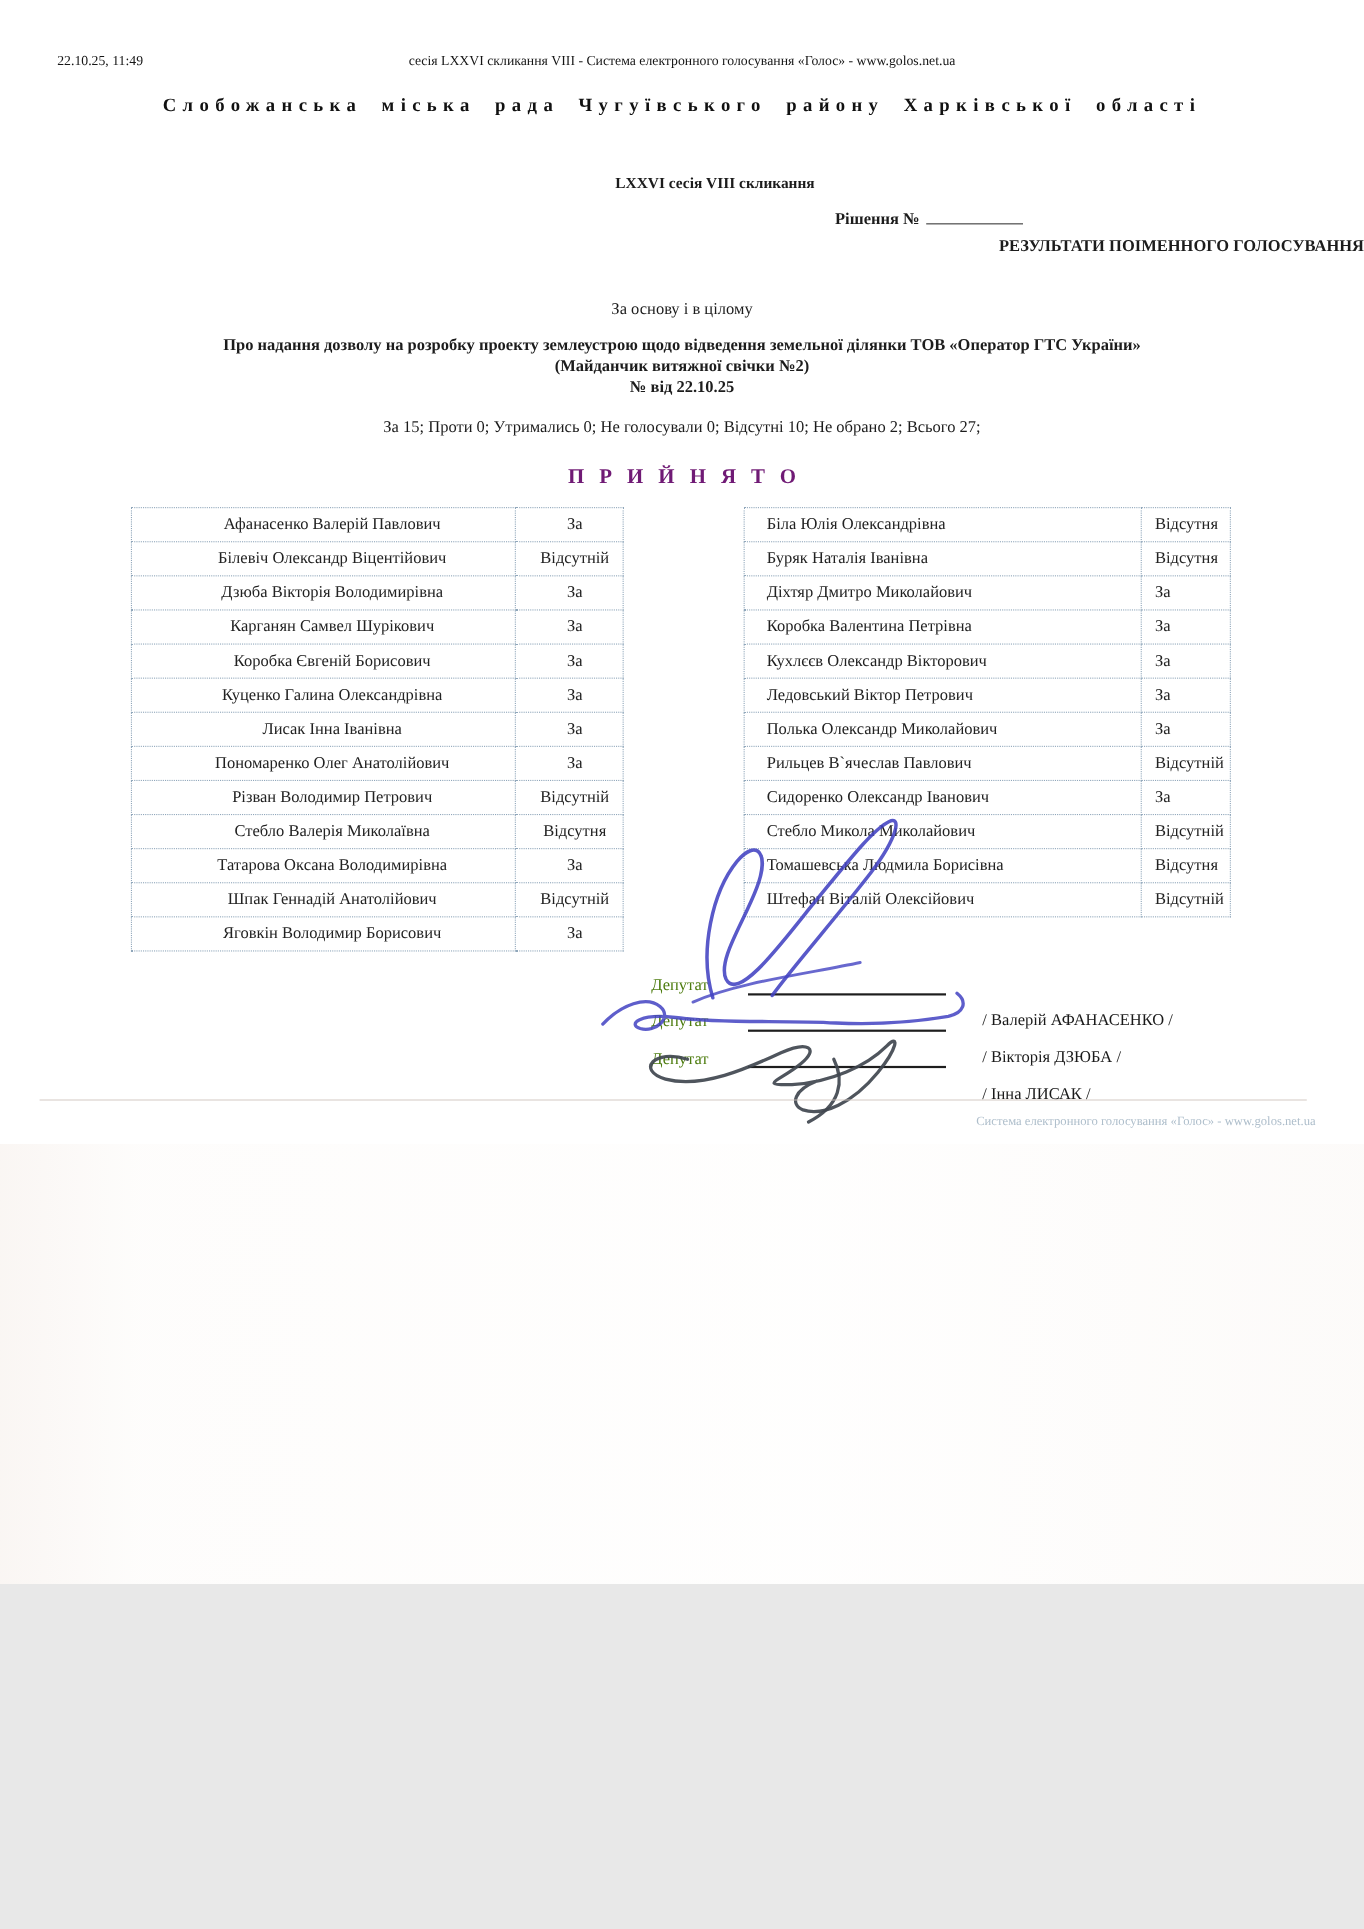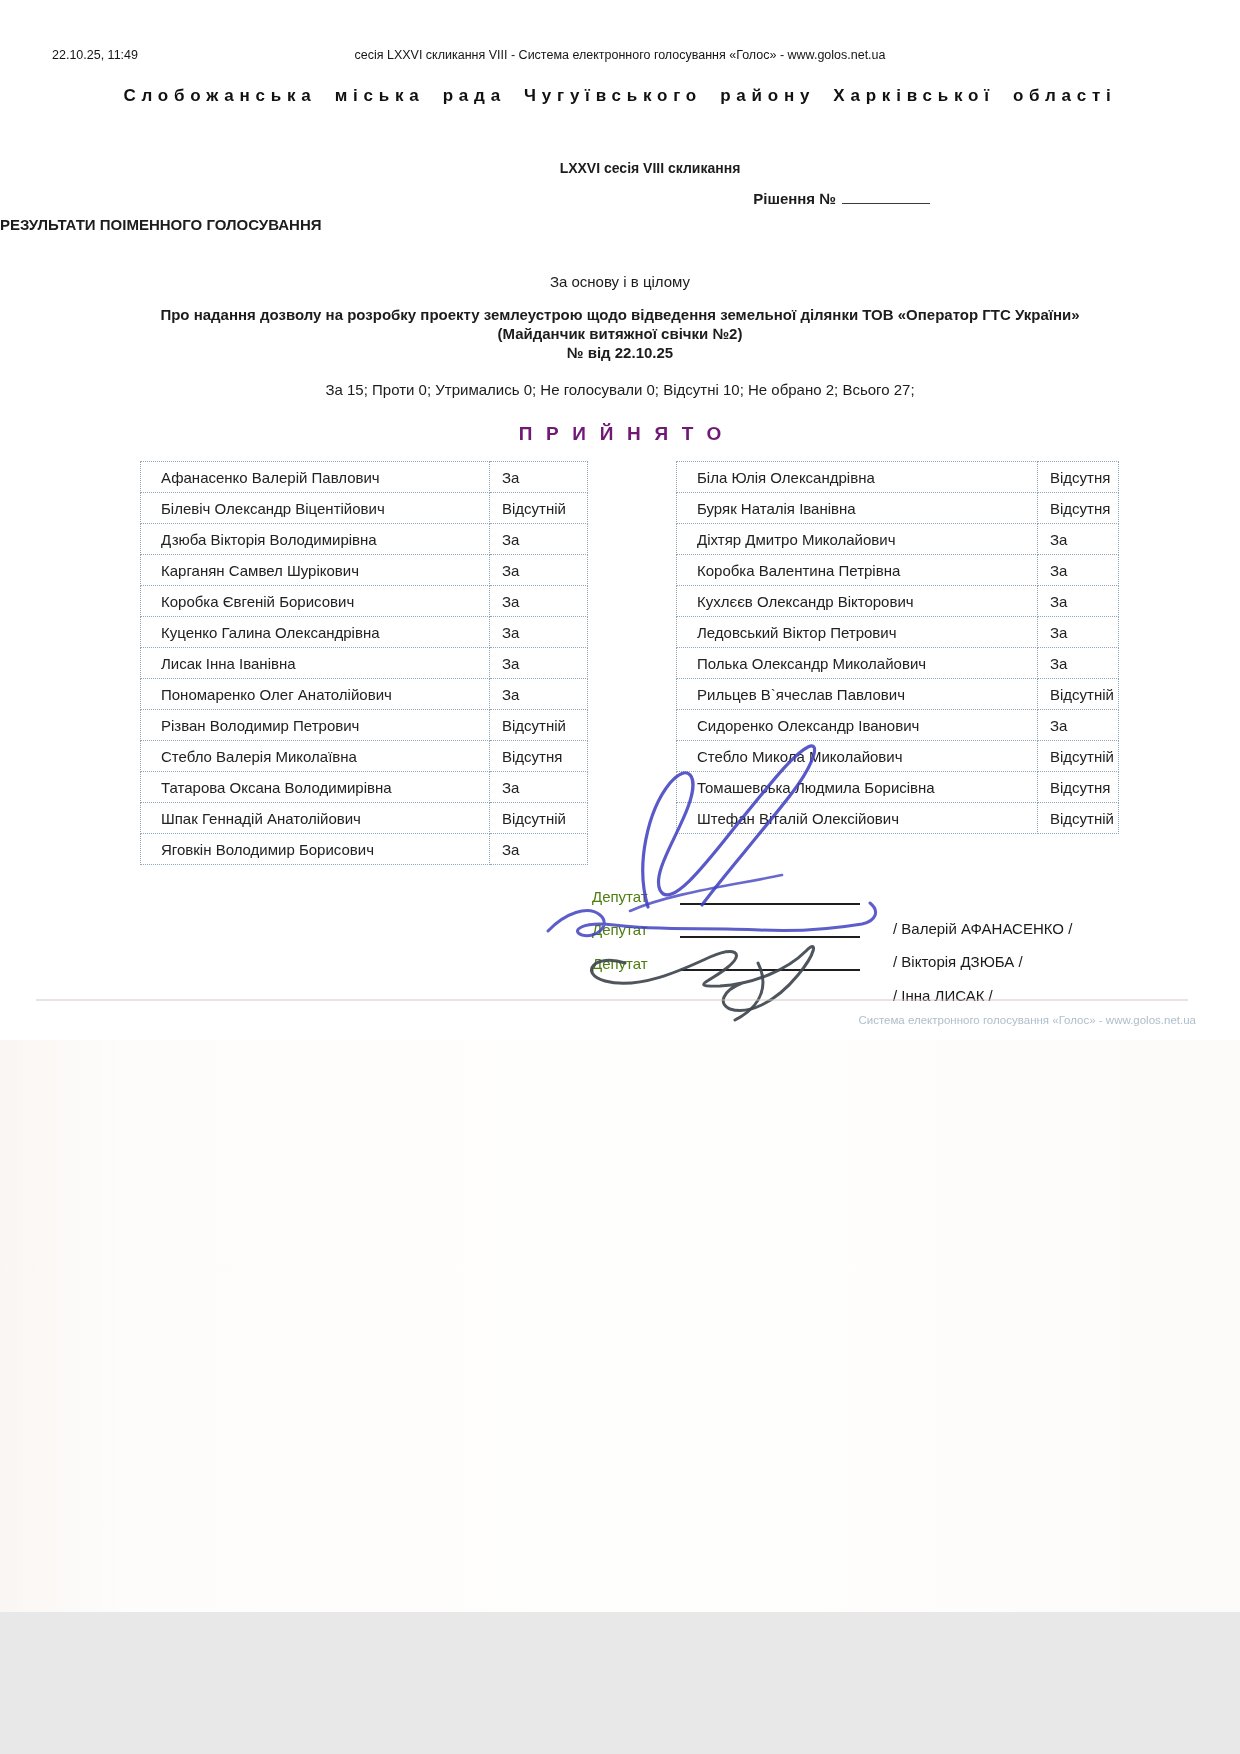--- a/index.html
+++ b/index.html
@@ -1,53 +1,53 @@
 <!DOCTYPE html>
 <html><head>
 <meta charset="utf-8">
 <style>
   html,body{margin:0;padding:0;background:#e8e8e8;}
   .page{
-    position:relative;width:1240px;height:1612px;margin:0 auto;
+    position:relative;width:1240px;height:1440px;margin:0 auto;
     background:#ffffff;overflow:hidden;
-    font-family:Liberation Sans, sans-serif;color:#1c1c1c;
+    font-family:Liberation Serif, serif;color:#1c1c1c;
   }
   
   .scan-tint{
     position:absolute;left:0;top:1040px;width:100%;height:714px;
     background:linear-gradient(90deg, rgba(238,225,216,0.30), rgba(246,239,233,0.16) 10%, rgba(250,246,241,0.10) 60%, rgba(242,233,226,0.20));
     pointer-events:none;
   }
   .hdr{position:absolute;top:48px;font-size:12.5px;color:#151515;}
   .hdr-left{left:52px;}
   .hdr-center{left:0;width:100%;text-align:center;}
   .council-title{
     position:absolute;top:86px;left:0;width:100%;text-align:center;
     font-size:17px;font-weight:bold;letter-spacing:0.34em;word-spacing:0.45em;color:#111;
   }
   .session-line{position:absolute;top:160px;left:0;width:100%;text-align:center;font-weight:bold;font-size:14px;padding-left:30px;}
   .decision-line{position:absolute;top:188px;right:310px;font-weight:bold;font-size:15px;}
   .decision-underline{display:inline-block;width:88px;height:15px;border-bottom:1.6px solid #3a3a3a;margin-left:6px;}
-  .results-title{position:absolute;top:216px;left:0;width:100%;text-align:left;font-weight:bold;font-size:15px;}
+  .results-title{position:absolute;top:216px;left:0;width:100%;text-align:right;font-weight:bold;font-size:15px;}
   .vote-datetime{position:absolute;top:254px;left:0;width:100%;text-align:center;font-size:15px;}
   .vote-basis{position:absolute;top:273px;left:0;width:100%;text-align:center;font-size:15px;}
   .subject{position:absolute;top:305px;left:0;width:100%;text-align:center;font-weight:bold;font-size:15px;line-height:19px;}
   .summary-line{position:absolute;top:381px;left:0;width:100%;text-align:center;font-size:15px;}
   .verdict{
     position:absolute;top:423px;left:0;width:100%;text-align:center;
     font-weight:bold;font-size:19px;letter-spacing:0.72em;padding-left:0.72em;box-sizing:border-box;color:#701a75;
   }
   table.vote-table{position:absolute;top:461px;border-collapse:collapse;table-layout:fixed;}
   table.vote-table td{
     border:1px dotted #8fa6ba;font-size:15px;height:30px;
     vertical-align:middle;color:#222;overflow:hidden;white-space:nowrap;
   }
   td.name-cell{padding:0 4px 0 20px;}
   td.vote-cell{padding:0 2px 0 12px;}
-  .left-table{left:140px;width:447px;}
+  .left-table{left:119px;width:447px;text-align:center;}
   .right-table{left:676px;width:442px;}
   .sig-label{position:absolute;left:592px;font-size:15px;color:#4d7c0f;}
   .sig-line{position:absolute;left:680px;width:180px;height:0;border-bottom:2px solid #1e1e1e;}
   .sig-name{position:absolute;left:893px;font-size:15px;color:#1a1a1a;margin-top:34px;}
   .sig-svg{position:absolute;left:530px;top:735px;pointer-events:none;}
   .faint-rule{position:absolute;left:36px;top:999px;width:1152px;border-top:2px solid rgba(206,196,188,0.45);}
   .watermark{position:absolute;top:1014px;right:44px;font-size:11.5px;color:#aebecb;}
   .footer{
     position:absolute;top:1681px;left:52px;right:55px;
     display:flex;justify-content:space-between;font-size:11.5px;color:#141414;

